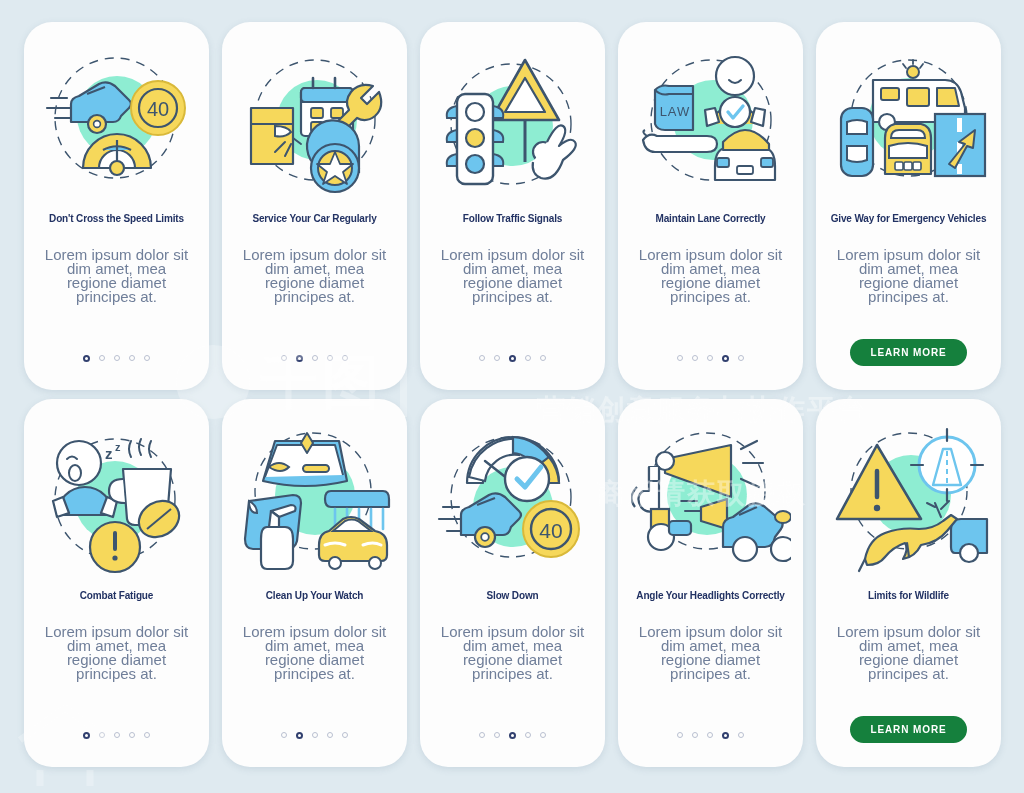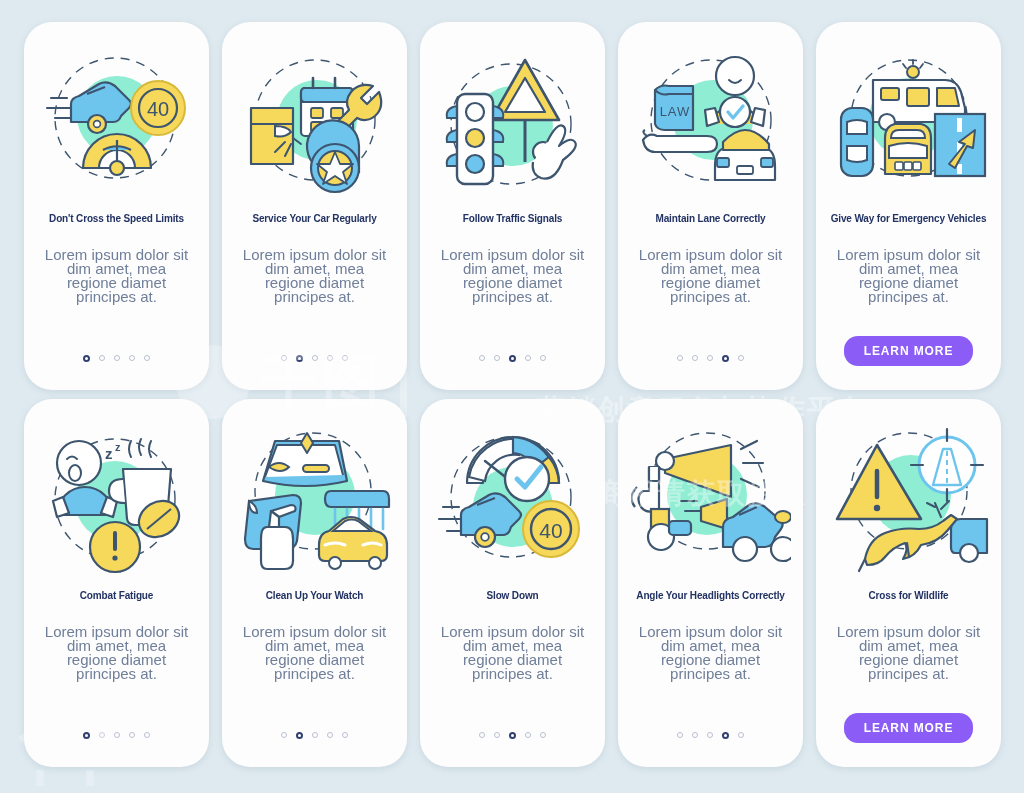--- a/index.html
+++ b/index.html
@@ -151,26 +151,26 @@
     background: transparent;
   }
   .dot.active {
     width: 7px; height: 7px;
     border: 2px solid #32406f;
     background: #ffffff;
   }
 
   .learn-btn {
     margin-bottom: 24px;
-    background: #8b5cf6;
+    background: #15803d;
     color: #ffffff;
     border: none;
     border-radius: 14px;
     padding: 8px 20px;
-    font-size: 12px;
+    font-size: 10px;
     font-weight: 700;
     letter-spacing: 0.9px;
     font-family: "Liberation Sans", sans-serif;
     cursor: pointer;
   }
 </style>
 </head>
 <body>
 
 <div class="watermark">
@@ -615,19 +615,19 @@
         <circle cx="140" cy="130" r="9" fill="#ffffff" stroke="#3d556e" stroke-width="2.2"></circle>
 
         <path d="M36 136 Q40 116 56 110 Q72 104 90 106 Q104 106 114 98 L122 92 L128 96 L118 108 Q108 120 92 122 Q86 134 74 136 Q80 126 76 120 Q64 124 56 134 Q50 142 38 142 Z" fill="#f6d85b" stroke="#3d556e" stroke-width="2.2" stroke-linejoin="round"></path>
         <g fill="none" stroke="#3d556e" stroke-width="2" stroke-linecap="round">
           <path d="M112 94 L106 80 M106 84 L98 80 M112 86 L120 78"></path>
         </g>
         <path d="M36 136 L30 148" stroke="#3d556e" stroke-width="2.2" stroke-linecap="round"></path>
         <path d="M78 120 L80 134" stroke="#3d556e" stroke-width="2.2" stroke-linecap="round"></path>
       </svg>
     </div>
-    <div class="card-title">Cross for Wildlife</div>
+    <div class="card-title">Limits for Wildlife</div>
     <div class="card-body">Lorem ipsum dolor sit dim amet, mea regione diamet principes at.</div>
     <div class="spacer"></div>
     <button class="learn-btn">LEARN MORE</button>
   </div>
 
 </div>
 
 </body></html>

